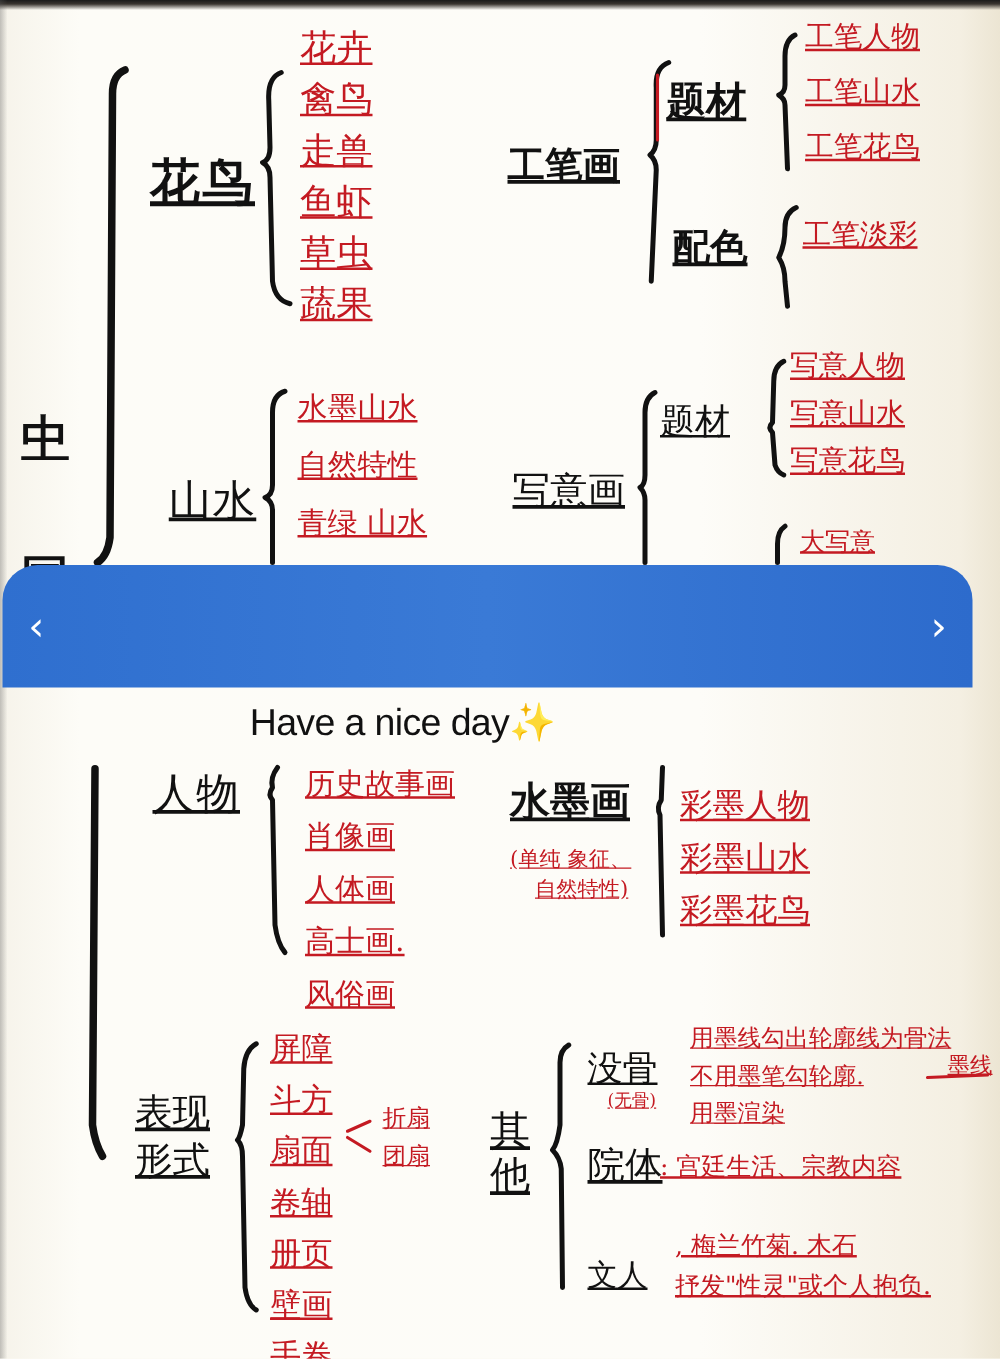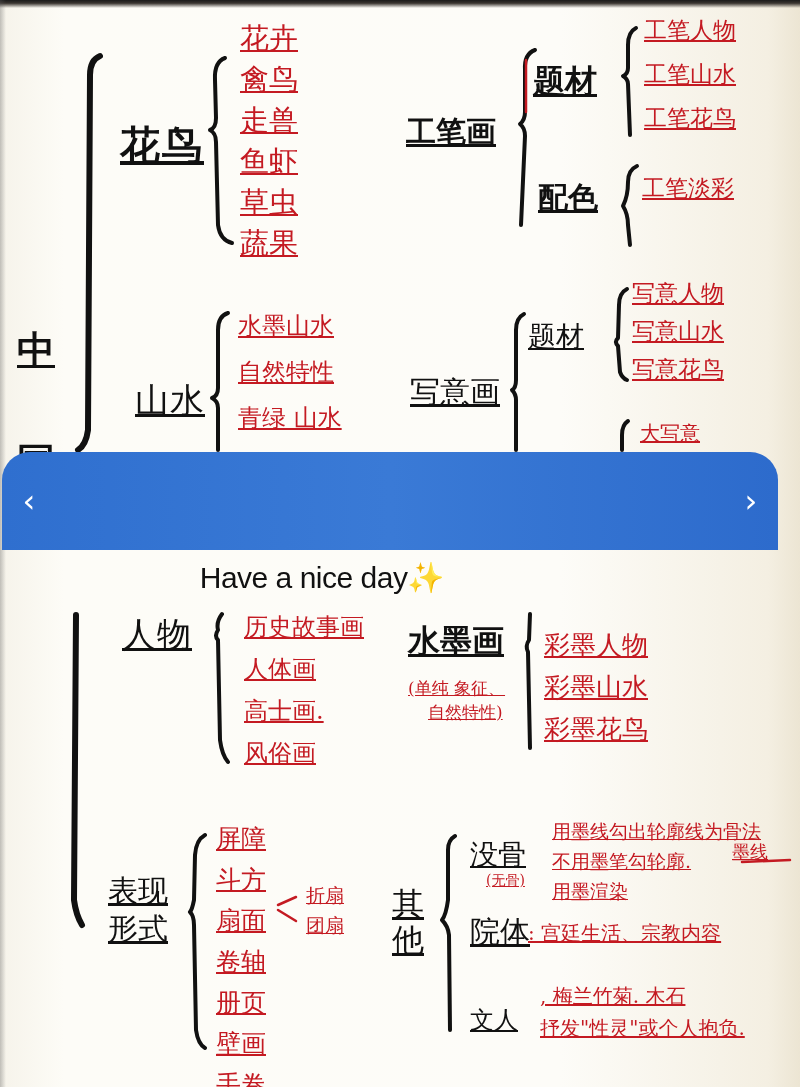--- a/index.html
+++ b/index.html
@@ -143,20 +143,21 @@
   <span class="arrow">‹</span>
   <span class="arrow">›</span>
 </div>
 <div class="caption">
   <span>Have a nice day</span><span class="spark">✨</span>
 </div>
 
 <div class="abs blk node-l2" style="left:122px; top:612px; font-weight:normal;">人物</div>
 <div class="abs red leaf" style="left:244px; top:606px; line-height:42px; font-size:24px;">
   <div>历史故事画</div>
+  <div>肖像画</div>
   <div>人体画</div>
   <div>高士画.</div>
   <div>风俗画</div>
 </div>
 
 <div class="abs blk node-l3" style="left:408px; top:620px; font-size:32px;">水墨画</div>
 <div class="abs red note" style="left:408px; top:676px; font-size:17px; line-height:24px;">
   <div>(单纯 象征、</div>
   <div style="padding-left:20px;">自然特性)</div>
 </div>
@@ -189,21 +190,21 @@
   <div>他</div>
 </div>
 
 <div class="abs blk" style="left:470px; top:836px; font-size:28px; font-weight:normal;">没骨</div>
 <div class="abs red" style="left:486px; top:872px; font-size:14px;">(无骨)</div>
 <div class="abs red" style="left:552px; top:816px; font-size:19px; line-height:30px;">
   <div>用墨线勾出轮廓线为骨法</div>
   <div>不用墨笔勾轮廓.</div>
   <div>用墨渲染</div>
 </div>
-<div class="abs red" style="left:732px; top:840px; font-size:18px;">墨线</div>
+<div class="abs red" style="left:758px; top:840px; font-size:18px;">墨线</div>
 
 <div class="abs blk" style="left:470px; top:912px; font-size:30px; font-weight:normal;">院体</div>
 <div class="abs red" style="left:528px; top:920px; font-size:20px;">: 宫廷生活、宗教内容</div>
 
 <div class="abs blk" style="left:470px; top:1004px; font-size:24px; font-weight:normal;">文人</div>
 <div class="abs red" style="left:540px; top:980px; font-size:20px; line-height:32px;">
   <div>, 梅兰竹菊. 木石</div>
   <div>抒发"性灵"或个人抱负.</div>
 </div>
 

